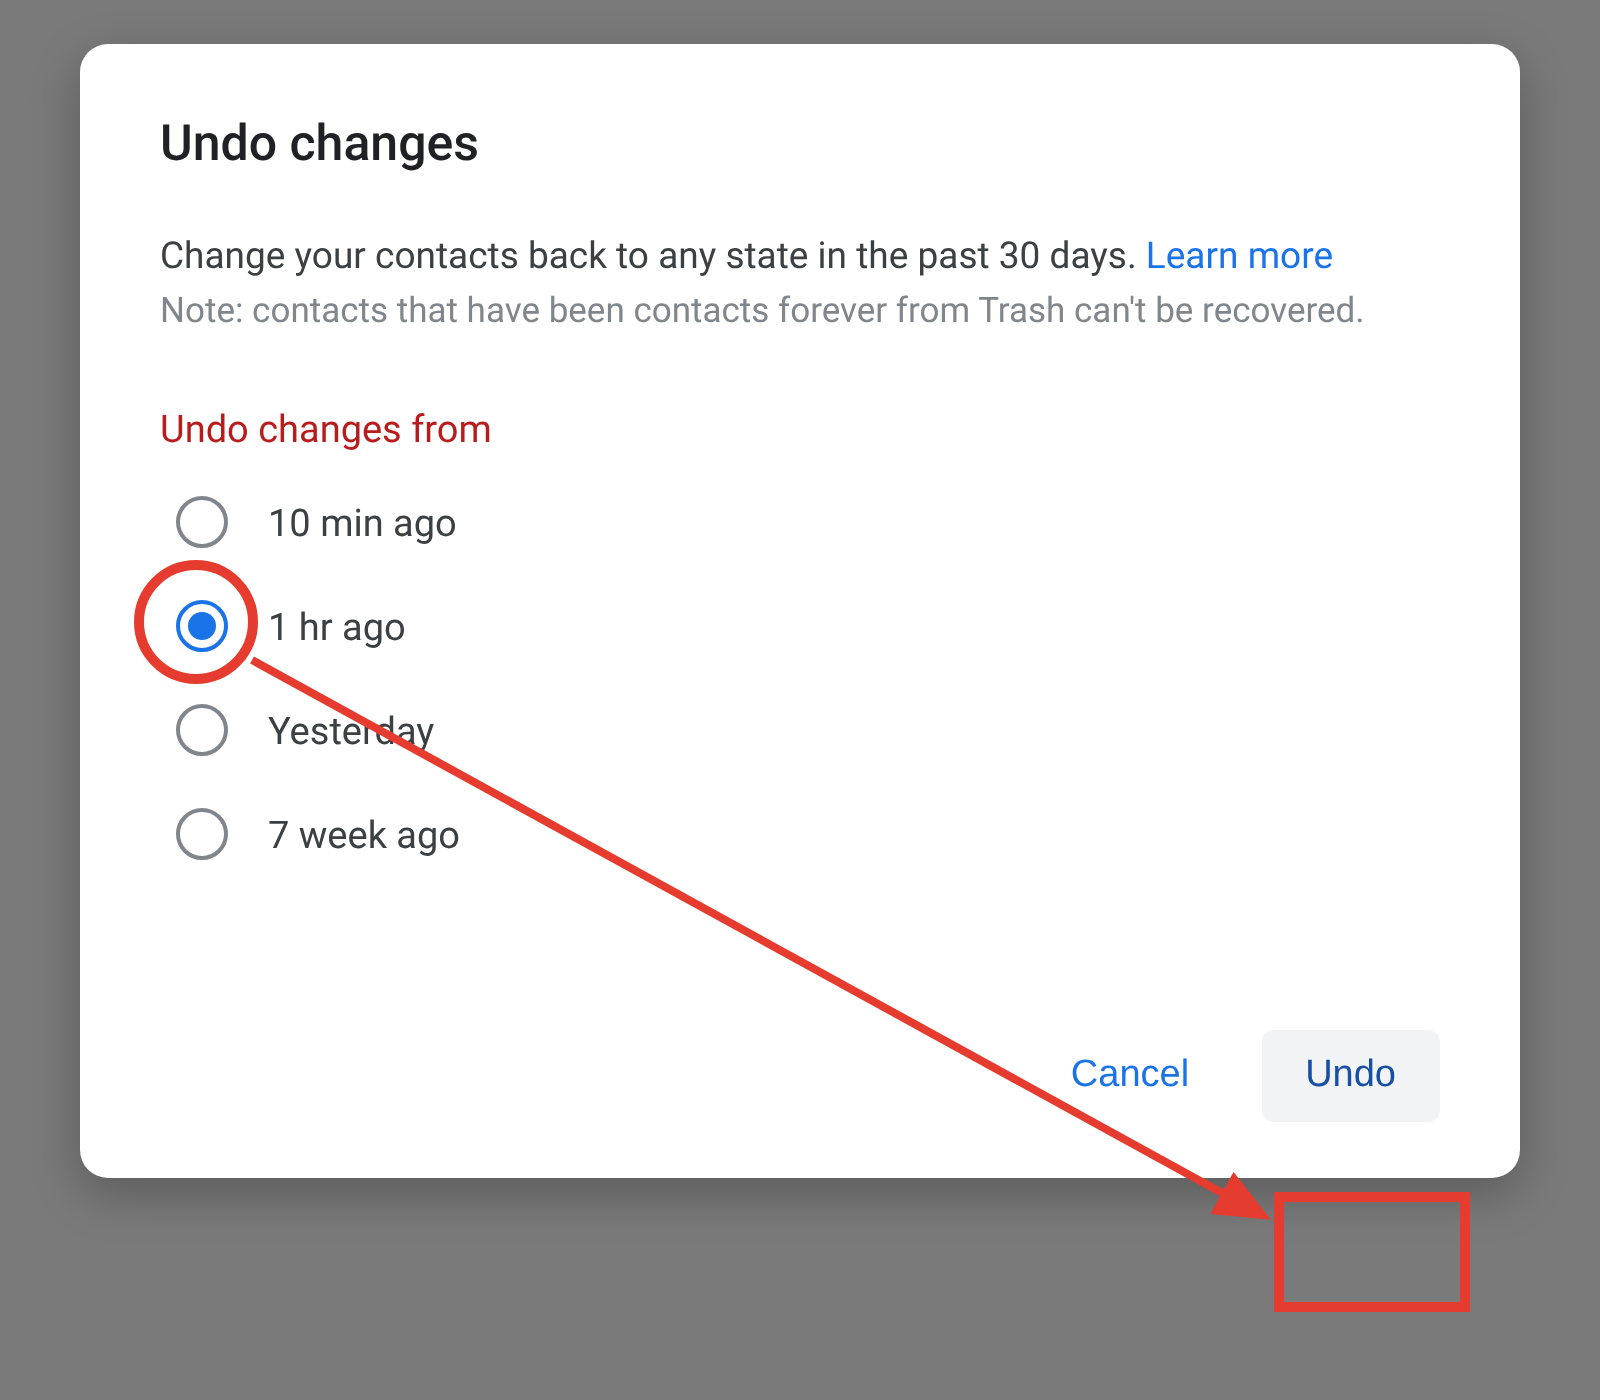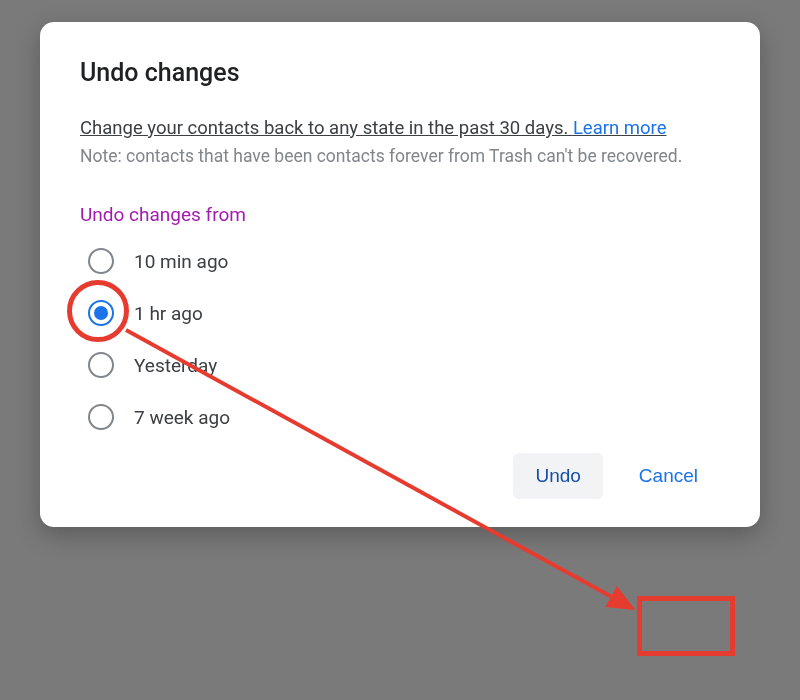--- a/index.html
+++ b/index.html
@@ -9,51 +9,50 @@
       background: #7a7a7a;
       font-family: 'Google Sans', Roboto, Arial, sans-serif;
       position: relative;
       overflow: hidden;
     }
     .dialog {
       position: absolute;
       left: 40px;
       top: 22px;
       width: 720px;
-      height: 505px;
+      height: 567px;
       background: #fff;
       border-radius: 14px;
       box-shadow: 0 8px 24px rgba(0,0,0,0.25);
       padding: 36px 40px 28px 40px;
     }
     .title {
       font-size: 25px;
       font-weight: 500;
       color: #202124;
       margin-bottom: 28px;
     }
     .desc {
       font-size: 18.5px;
       color: #3c4043;
       line-height: 1.45;
-      text-decoration: underline;
     }
     .desc a {
       color: #1a73e8;
       text-decoration: none;
     }
     .note {
       font-size: 17.5px;
       color: #80868b;
       margin-top: 2px;
       line-height: 1.45;
     }
     .group-label {
       font-size: 19px;
-      color: #a21caf;
+      color: #b91c1c;
       margin-top: 34px;
       margin-bottom: 22px;
     }
     .options {
       display: flex;
       flex-direction: column;
       gap: 26px;
       margin-left: 8px;
     }
     .option {
@@ -157,22 +156,22 @@
       <span class="radio"></span>
       <span class="option-label">Yesterday</span>
     </label>
     <label class="option">
       <span class="radio"></span>
       <span class="option-label">7 week ago</span>
     </label>
   </div>
 
   <div class="actions">
+    <button class="btn btn-cancel">Cancel</button>
     <button class="btn btn-undo">Undo</button>
-    <button class="btn btn-cancel">Cancel</button>
   </div>
 </div>
 
 <div class="annotation-circle" style="left:67px; top:280px; width:62px; height:62px;"></div>
 <div class="annotation-rect" style="left:637px; top:596px; width:98px; height:60px;"></div>
 <svg class="annotation-svg">
   <defs>
     <marker id="arrowhead" markerWidth="8" markerHeight="8" refX="6" refY="3" orient="auto">
       <polygon points="0 0, 7 3, 0 6" fill="#e63c2f"></polygon>
     </marker>

